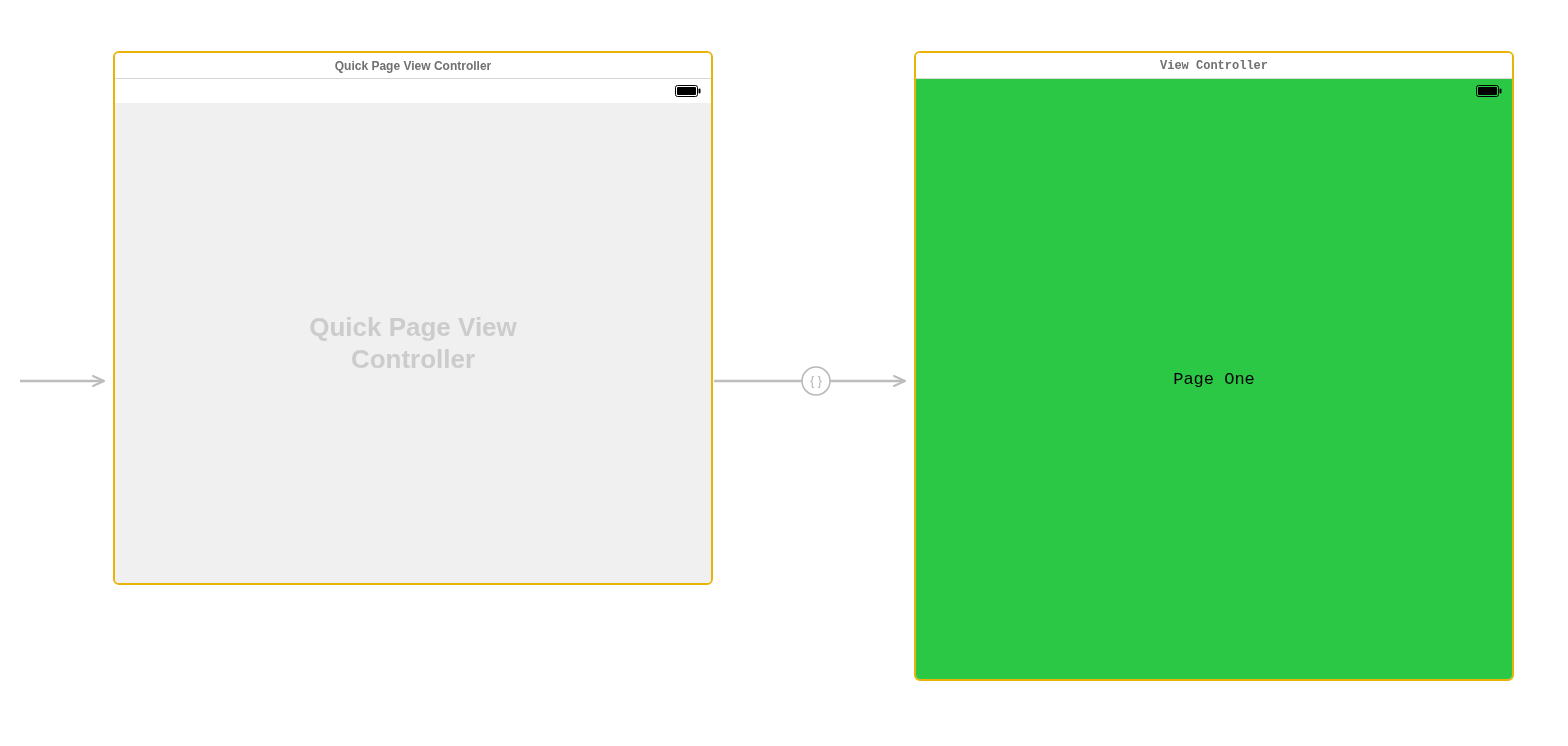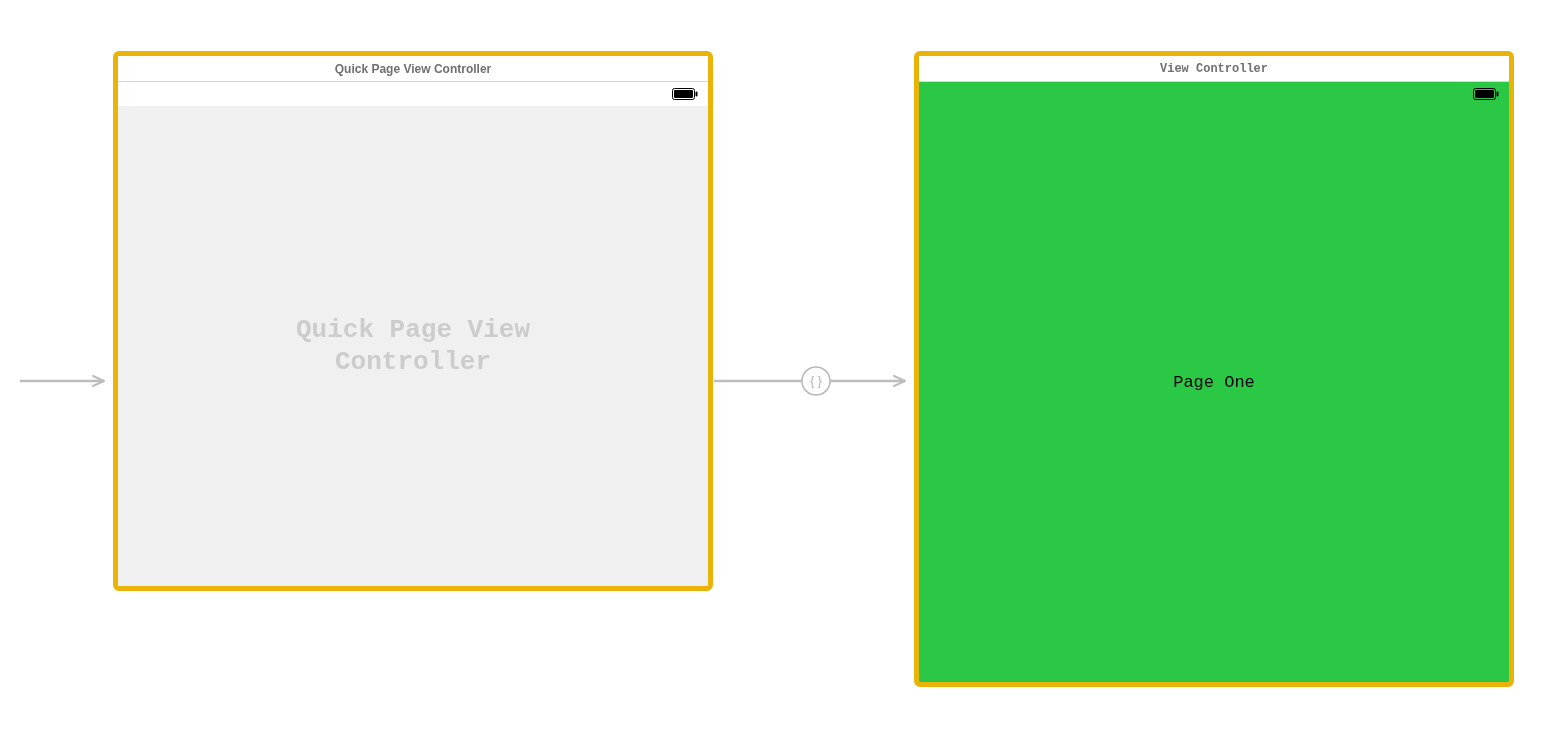--- a/index.html
+++ b/index.html
@@ -8,21 +8,21 @@
     height: 746px;
     background: #ffffff;
     font-family: -apple-system, "Helvetica Neue", Helvetica, Arial, sans-serif;
     overflow: hidden;
     position: relative;
   }
 
   .scene {
     position: absolute;
     width: 600px;
-    border: 5px solid #eab308;
+    border: 2px solid #eab308;
     border-radius: 6px;
     overflow: hidden;
     background: #ffffff;
   }
 
   .scene-title {
     height: 26px;
     line-height: 26px;
     text-align: center;
     font-size: 12px;
@@ -52,21 +52,20 @@
     width: 100%;
   }
 
   
   .left-body {
     height: 480px;
     background: #f0f0f0;
     display: flex;
     align-items: center;
     justify-content: center;
-    font-family: Liberation Mono, monospace;
   }
   .placeholder-text {
     font-size: 26px;
     font-weight: 700;
     color: #cccccc;
     text-align: center;
     line-height: 1.25;
     white-space: pre-line;
   }
 

